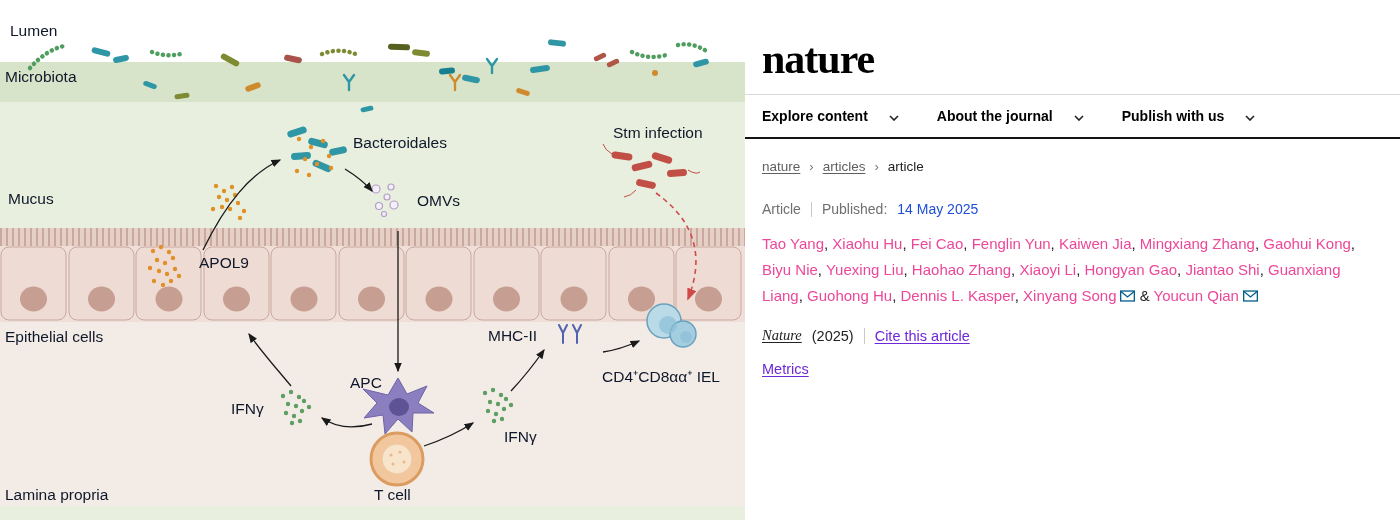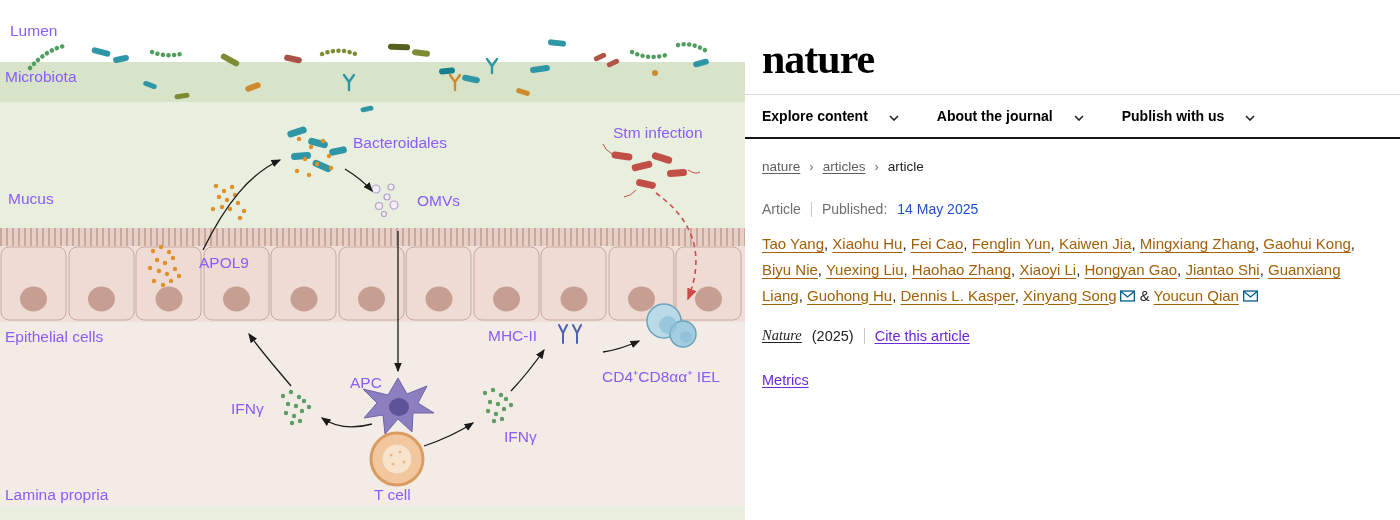--- a/index.html
+++ b/index.html
@@ -2,49 +2,49 @@
 <html><head>
 <meta charset="utf-8">
 <style>
   html,body{margin:0;padding:0;background:#fff;}
   body{font-family:"Liberation Sans",sans-serif;color:#222;}
   .page{position:relative;width:1400px;height:520px;background:#fff;overflow:hidden;}
 
   
   .figure{position:absolute;left:0;top:0;width:745px;height:520px;}
   .figure svg{position:absolute;left:0;top:0;display:block;}
-  .fig-label{position:absolute;font-size:15.5px;color:#8b5cf6;white-space:nowrap;}
+  .fig-label{position:absolute;font-size:15.5px;color:#0f172a;white-space:nowrap;}
 
   
   .right{position:absolute;left:745px;top:0;width:655px;height:520px;background:#fff;
          padding:0 20px 0 17px;box-sizing:border-box;}
   .logo{font-family:"Liberation Serif",serif;font-weight:700;font-size:42px;line-height:1;
         color:#000;margin-top:38px;letter-spacing:-1px;}
   .rule-light{height:1px;background:#d9d9d9;margin:14px -20px 0 -17px;}
   .rule-dark{height:2px;background:#141414;margin:0 -20px 0 -17px;}
   .nav{display:flex;gap:38px;align-items:center;height:42px;}
   .nav-item{font-weight:700;font-size:14px;color:#000;display:flex;gap:21px;align-items:center;cursor:pointer;}
   .breadcrumb{margin-top:20px;font-size:13.5px;color:#333;display:flex;gap:9px;align-items:center;}
   .bc-link{color:#5f5f5f;text-decoration:underline;text-underline-offset:2px;cursor:pointer;}
   .bc-sep{color:#777;font-size:13px;}
   .bc-current{color:#222;}
   .meta{margin-top:27px;font-size:14px;color:#6f6f6f;display:flex;gap:10px;align-items:center;}
   .meta .divider{width:1px;height:15px;background:#c9c9c9;}
   .meta .date{color:#1d4ed8;}
   .title{font-family:"Liberation Serif",serif;font-weight:700;font-size:26.5px;line-height:1.17;
          color:#1f1f1f;margin-top:10px;max-width:605px;}
   .authors{margin-top:14px;font-size:15px;line-height:1.72;color:#222;max-width:628px;}
-  .author{color:#a16207;text-decoration:underline;text-underline-offset:2.5px;cursor:pointer;}
+  .author{color:#ec4899;text-underline-offset:2.5px;cursor:pointer;}
   .env-icon{margin-left:4px;vertical-align:-1px;display:inline-block;}
   .cite-line{margin-top:18px;font-size:14.5px;display:flex;align-items:center;gap:10px;color:#222;}
   .journal-link{font-family:"Liberation Serif",serif;font-style:italic;color:#222;
                 text-decoration:underline;text-underline-offset:2px;cursor:pointer;}
   .cite-line .divider{width:1px;height:16px;background:#c9c9c9;}
   .plain-link{color:#6d28d9;text-decoration:underline;text-underline-offset:2px;cursor:pointer;}
-  .metrics{margin-top:28px;font-size:14.5px;}
+  .metrics{margin-top:17px;font-size:14.5px;}
 </style>
 </head>
 <body>
 
 <div class="page">
 
   <div class="figure">
     <svg width="745" height="520" viewBox="0 0 745 520">
       <defs>
         <marker id="ah" markerWidth="9" markerHeight="8" refX="6.5" refY="3" orient="auto">

